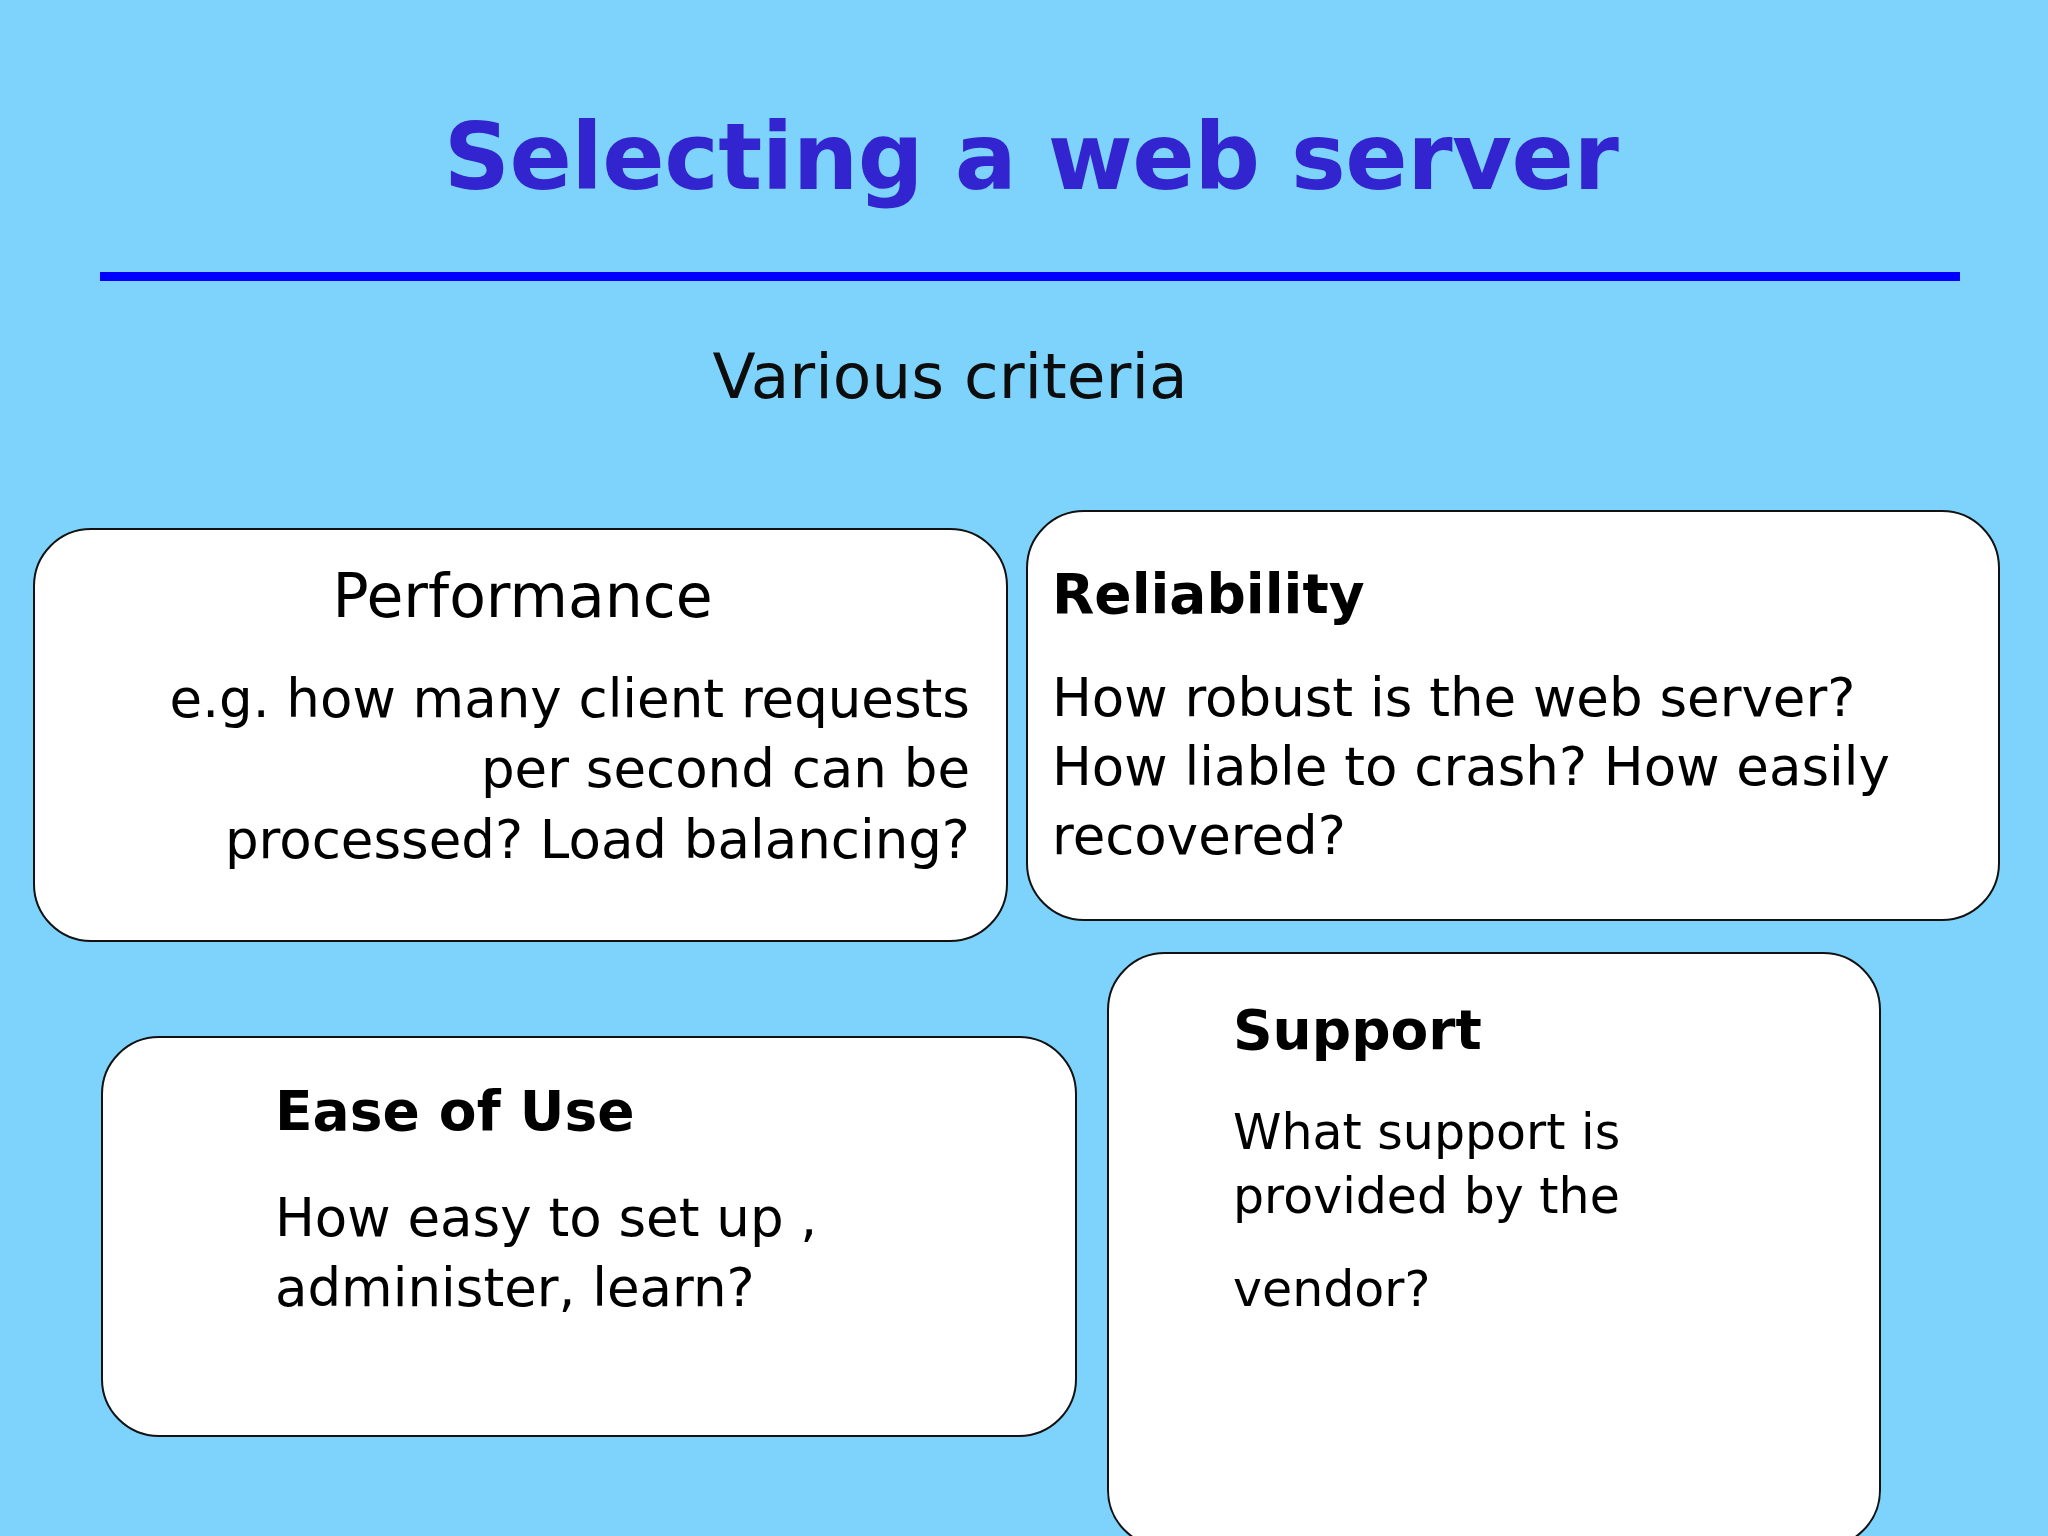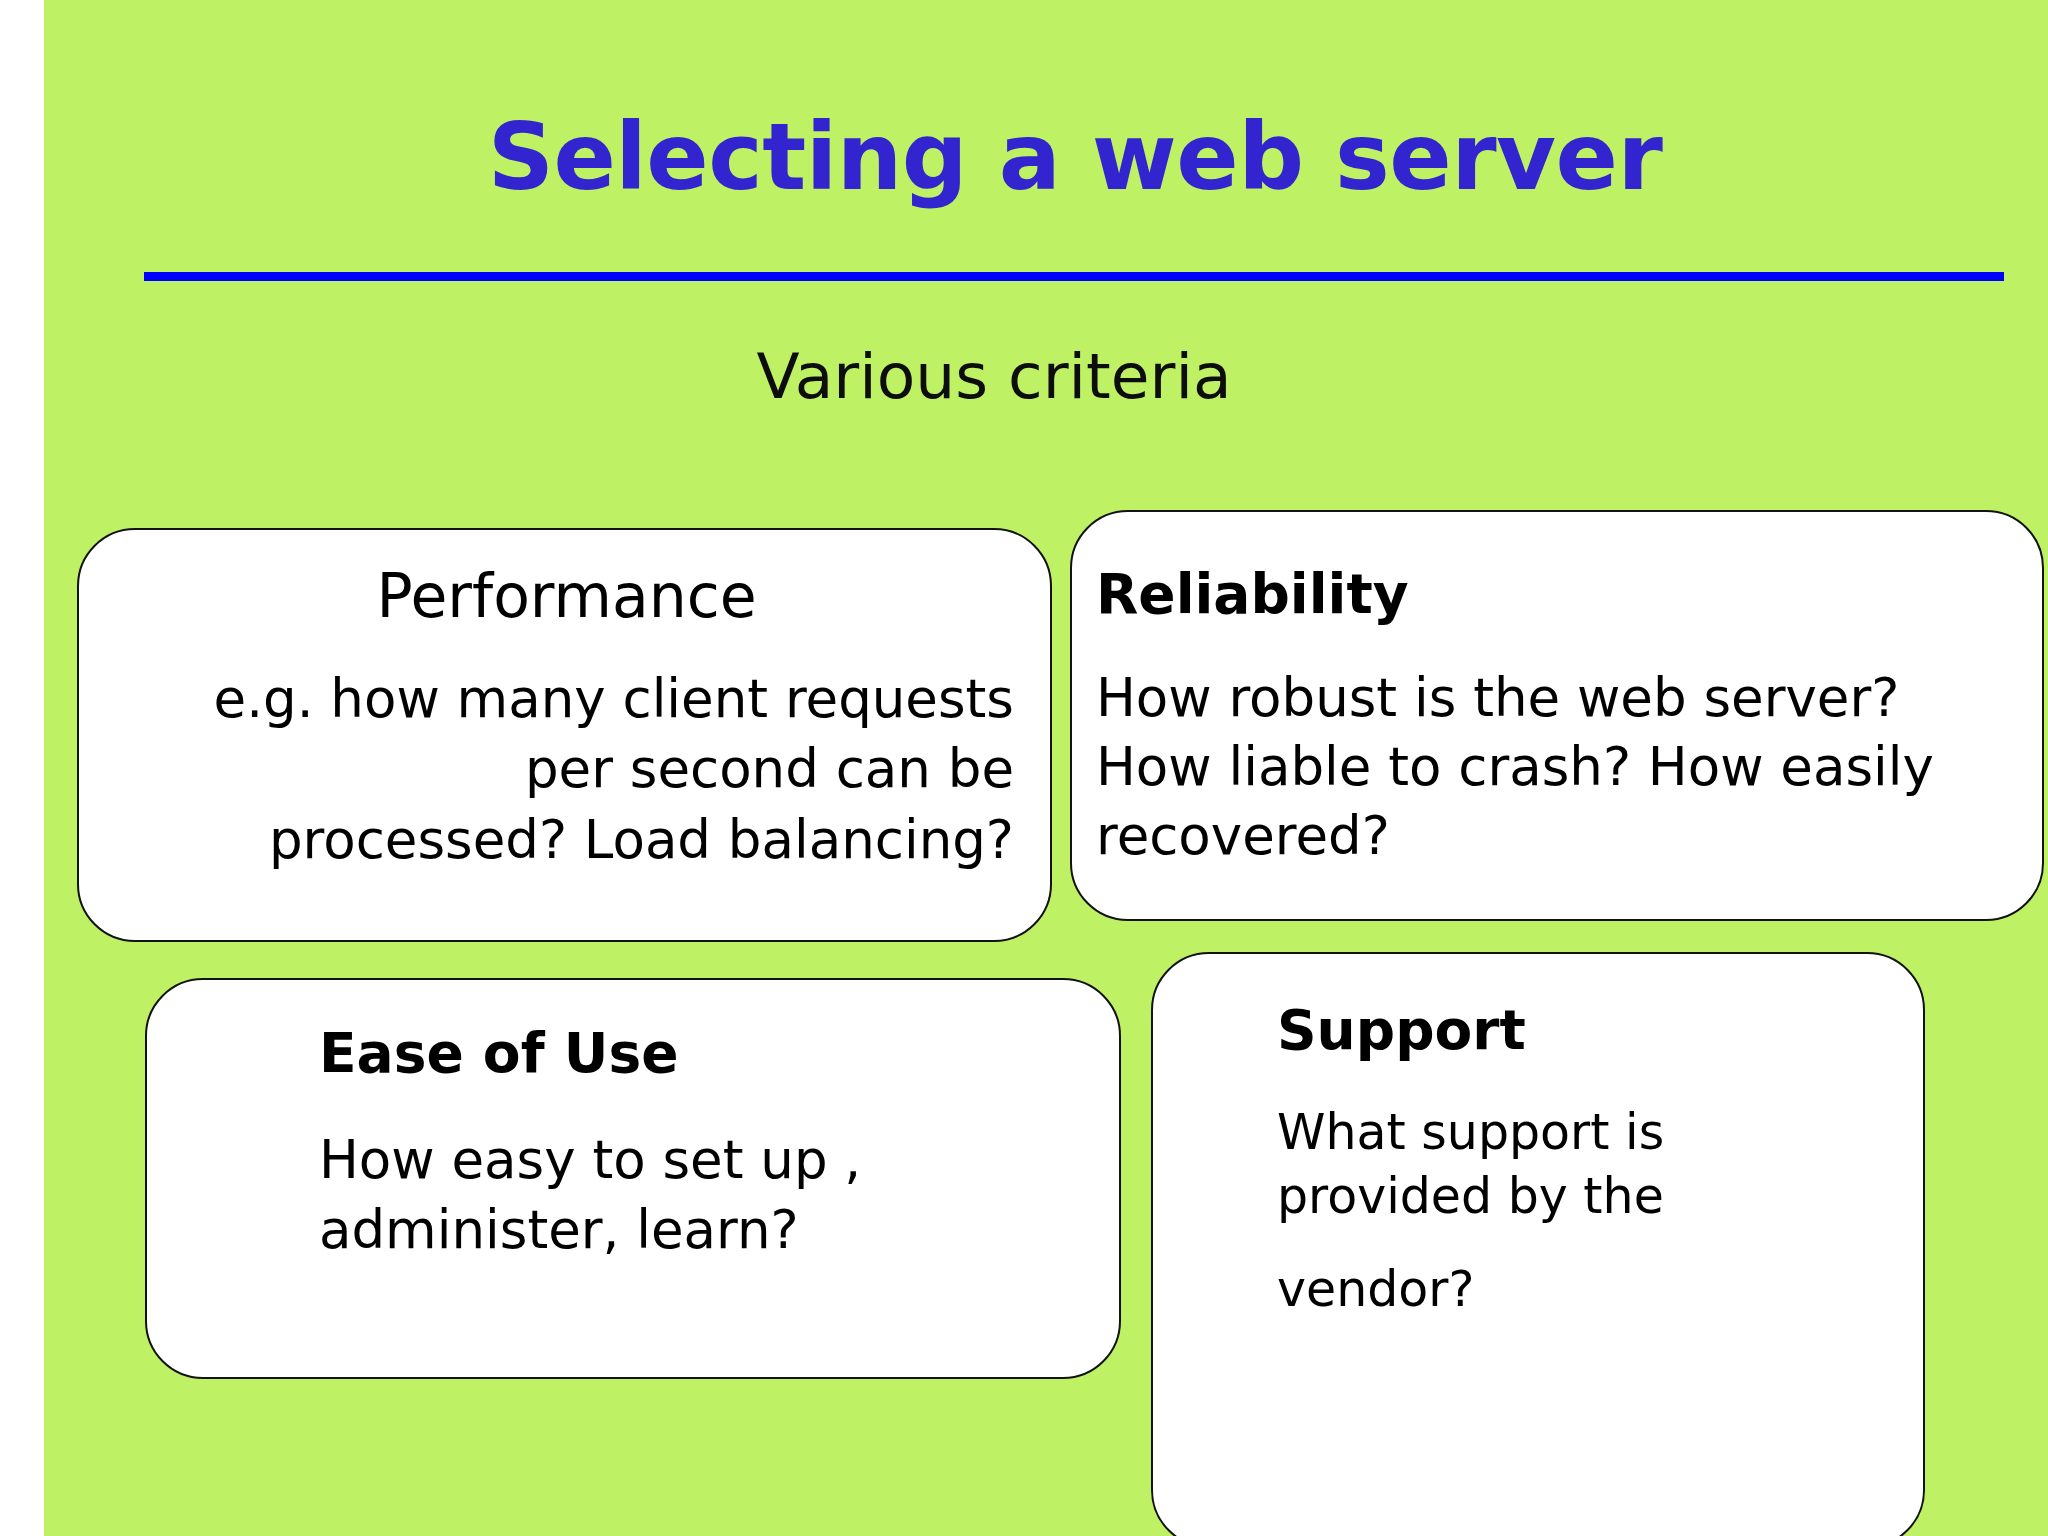--- a/index.html
+++ b/index.html
@@ -12,22 +12,21 @@
     height: 1536px;
     position: relative;
     overflow: hidden;
     font-family: "DejaVu Sans", "Liberation Sans", sans-serif;
     color: #000000;
   }
 
   #slide {
     position: absolute;
     inset: 0;
-    background: #bef264;
-    margin-left: 44px;
+    background: #7dd3fc;
   }
 
   
   .slide-title {
     position: absolute;
     left: 100px;
     top: 110px;
     width: 1862px;
     text-align: center;
     font-family: "DejaVu Sans", "Liberation Sans", sans-serif;
@@ -131,21 +130,21 @@
     top: 152px;
     width: 890px;
     text-align: left;
     font-size: 53px;
     line-height: 1.30;
   }
 
   
   #card-ease {
     left: 101px;
-    top: 978px;
+    top: 1036px;
     width: 976px;
     height: 401px;
   }
   #card-ease .card-title {
     left: 172px;
     top: 45px;
     font-size: 55px;
     line-height: 1.05;
   }
   #card-ease .card-body {

